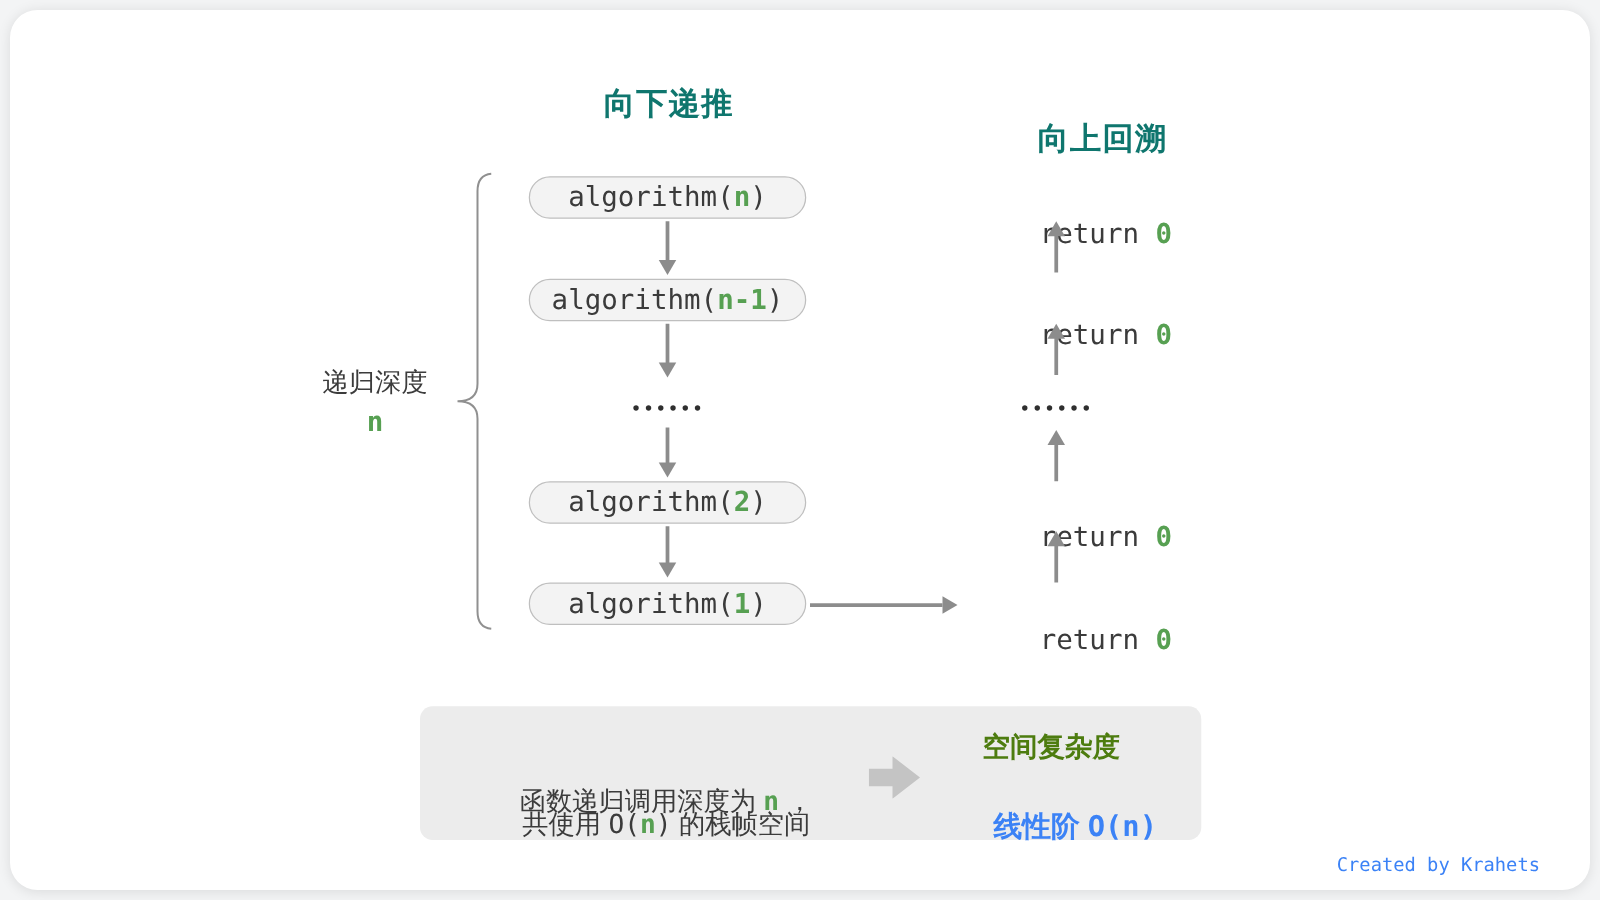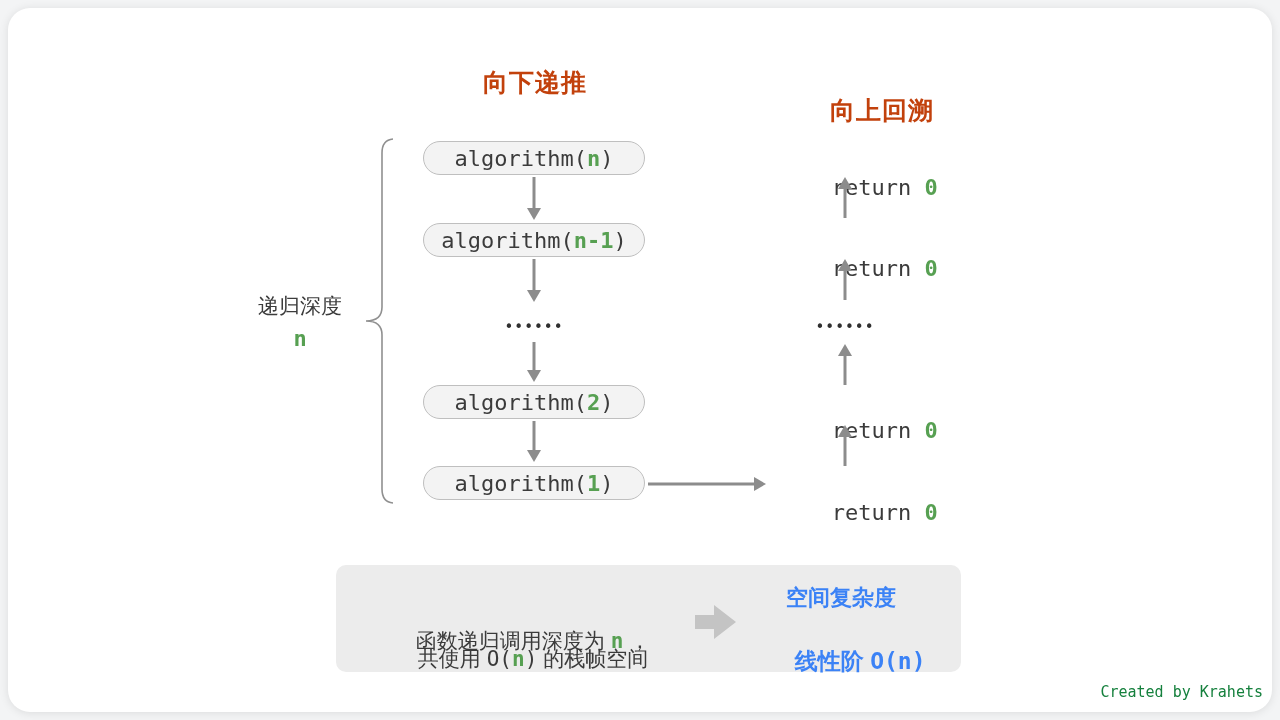--- a/index.html
+++ b/index.html
@@ -11,21 +11,21 @@
   }
   .page{position:relative;width:1280px;height:720px;}
   .card{
     position:absolute;left:8px;top:8px;width:1264px;height:704px;
     background:#ffffff;border-radius:22px;
     box-shadow:0 1px 10px rgba(0,0,0,0.10);
   }
   .abs{position:absolute;}
   .col-header{
     width:220px;text-align:center;
-    font-size:25px;font-weight:bold;color:#c2410c;
+    font-size:25px;font-weight:bold;color:#0f766e;
     letter-spacing:1px;
   }
   .algo-box{
     left:415px;width:222px;height:34px;
     background:#f3f3f3;border:1.6px solid #bfbfbf;border-radius:17px;
     box-sizing:border-box;
     display:flex;align-items:center;justify-content:center;
     font-family:"DejaVu Sans Mono","Liberation Mono",monospace;
     font-size:22px;color:#3b3b3b;white-space:pre;
   }
@@ -57,30 +57,30 @@
     left:328px;top:557px;width:625px;height:107px;
     background:#ececec;border-radius:10px;
   }
   .sum-line{
     left:340px;width:335px;text-align:center;
     font-size:21px;color:#3b3b3b;white-space:pre;
   }
   .mono{font-family:"DejaVu Sans Mono","Liberation Mono",monospace;}
   .result-title{
     left:728px;width:210px;top:575px;text-align:center;
-    font-size:22px;font-weight:bold;color:#3b82f6;
+    font-size:22px;font-weight:bold;color:#4d7c0f;
   }
   .result-value{
     left:728px;width:210px;top:611px;text-align:center;
     font-size:23px;font-weight:bold;color:#3b82f6;white-space:pre;
   }
   .watermark{
-    left:1070px;top:675px;width:185px;text-align:right;
+    left:1039px;top:675px;width:185px;text-align:right;
     font-family:"DejaVu Sans Mono","Liberation Mono",monospace;
-    font-size:15px;color:#15803d;
+    font-size:15px;color:#3b82f6;
   }
   svg.overlay{position:absolute;left:0;top:0;pointer-events:none;}
 </style>
 </head>
 <body>
 
 <div class="page">
   <div class="card">
 
     <div class="abs col-header" style="left:417px;top:58px;">向下递推</div>

